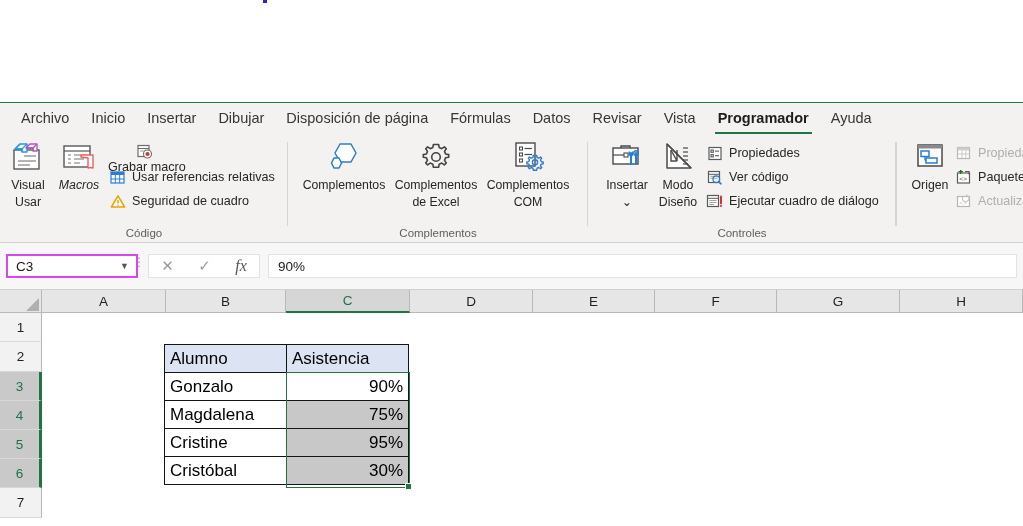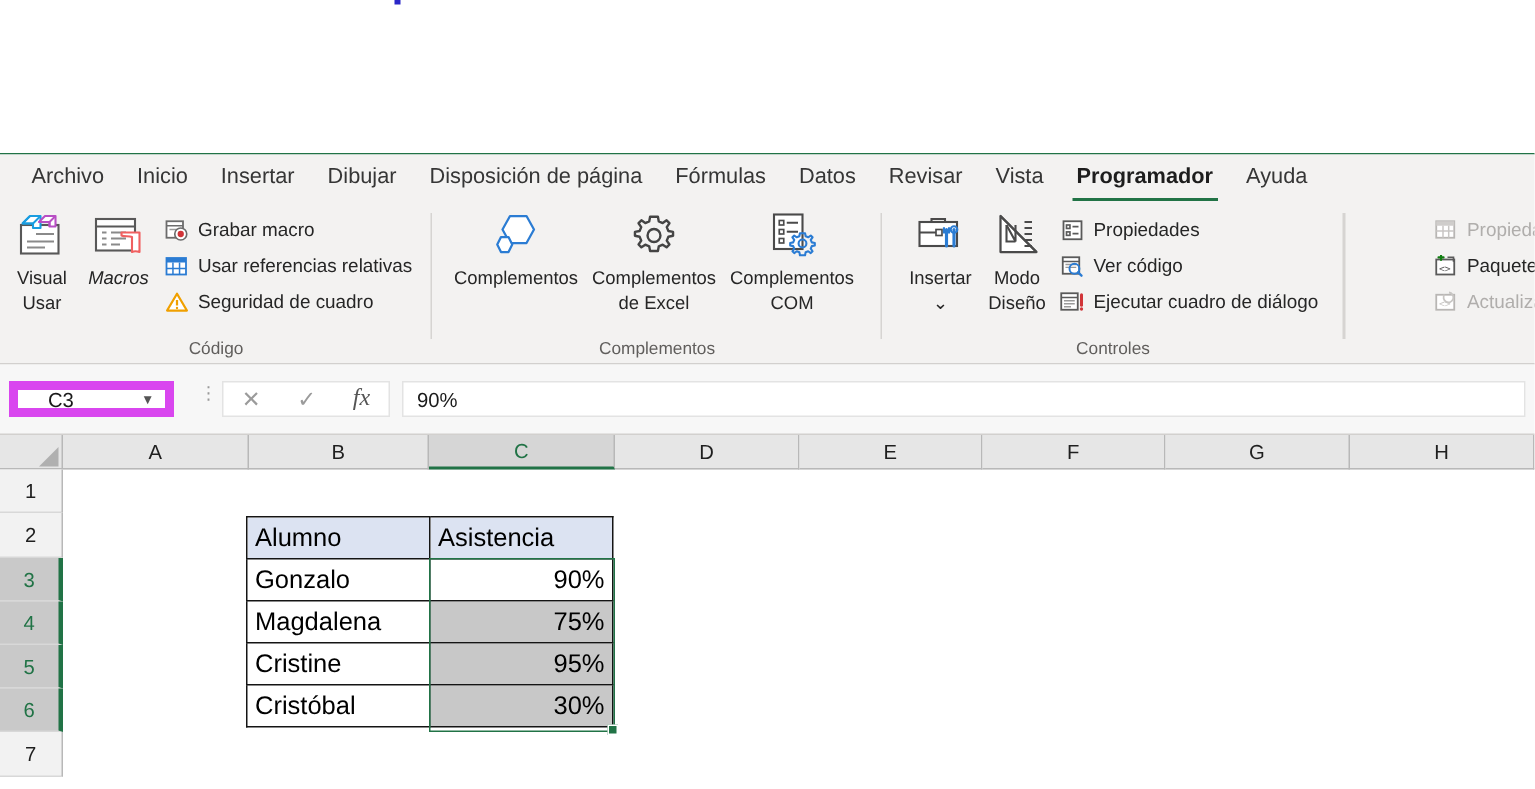--- a/index.html
+++ b/index.html
@@ -156,27 +156,27 @@
   .fbar {
     position: absolute;
     left: 0; top: 243px;
     width: 1023px; height: 46px;
     background: #f7f7f7;
     border-bottom: 1px solid #d2d0ce;
   }
   .namebox {
     position: absolute;
     left: 6px; top: 254px;
-    width: 110px; height: 24px;
+    width: 132px; height: 24px;
     background: #ffffff;
-    border: 6px solid #d946ef;
+    border: 2px solid #d946ef;
     box-sizing: border-box;
     display: flex;
     align-items: center;
-    padding-left: 20px;
+    padding-left: 8px;
     font-size: 13.5px;
     color: #1a1a1a;
   }
   .namebox .nbchev {
     position: absolute;
     right: 7px;
     font-size: 9px;
     color: #555;
   }
   .fb-dots {
@@ -397,21 +397,21 @@
                 <line x1="14" y1="18" x2="24" y2="18"></line>
               <line x1="8" y1="22" x2="11" y2="22"></line>
                 <line x1="14" y1="22" x2="20" y2="22"></line>
             </g>
             <path d="M21,14 L33,14 L33,27 C33,27 30,26 28,27 L28,17 C26,16 23,17 21,16 Z" fill="#ffffff" stroke="#f06060" stroke-width="1.4" stroke-linejoin="round"></path>
           </svg>
         </div>
         <div class="blabel">Macros</div>
       </div>
 
-      <div class="smitem" style="left:108px; top:8px;">
+      <div class="smitem" style="left:108px; top:8px;flex-direction:column;">
         <span class="sicon">
           <svg width="16" height="15" viewBox="0 0 16 15">
             <rect x="1" y="1.5" width="11" height="11" fill="#ffffff" stroke="#6c6c6c" stroke-width="1.2"></rect>
             <line x1="1" y1="4.5" x2="12" y2="4.5" stroke="#6c6c6c" stroke-width="1"></line>
             <line x1="3" y1="7" x2="8" y2="7" stroke="#9a9a9a" stroke-width="1"></line>
             <circle cx="10.5" cy="10" r="4" fill="#ffffff" stroke="#6c6c6c" stroke-width="1.1"></circle>
             <circle cx="10.5" cy="10" r="2.1" fill="#d13438"></circle>
           </svg>
         </span>
         <span class="slabel">Grabar macro</span>
@@ -587,20 +587,33 @@
         </span>
         <span class="slabel">Ejecutar cuadro de diálogo</span>
       </div>
 
       <div class="rgroup-label" style="left:0; width:308px;">Controles</div>
       <div class="rgroup-sep" style="left:307px;"></div>
     </div>
 
     <div class="rgroup" style="left:896px; width:130px;">
 
+      <div class="bigbtn" style="left:8px; width:52px;">
+        <div class="bicon">
+          <svg width="34" height="32" viewBox="0 0 34 32">
+            <rect x="5" y="4" width="24" height="21" fill="#ffffff" stroke="#4a4a4a" stroke-width="1.5"></rect>
+            <rect x="5" y="4" width="24" height="3.5" fill="#8a8a8a"></rect>
+            <rect x="8" y="10" width="8" height="5.5" fill="none" stroke="#2b7cd3" stroke-width="1.5"></rect>
+            <rect x="13" y="17" width="11" height="5" fill="none" stroke="#2b7cd3" stroke-width="1.5"></rect>
+            <line x1="12" y1="15.5" x2="12" y2="19.5" stroke="#2b7cd3" stroke-width="1.3"></line>
+            <line x1="12" y1="19.5" x2="13" y2="19.5" stroke="#2b7cd3" stroke-width="1.3"></line>
+          </svg>
+        </div>
+        <div class="blabel">Origen</div>
+      </div>
 
       <div class="smitem disabled" style="left:58px; top:8px;">
         <span class="sicon">
           <svg width="16" height="15" viewBox="0 0 16 15">
             <rect x="1.5" y="1.5" width="12" height="11" fill="#ffffff" stroke="#b8b6b4" stroke-width="1.2"></rect>
             <rect x="1.5" y="1.5" width="12" height="3" fill="#cfcdcb"></rect>
             <g stroke="#c8c6c4" stroke-width="1">
               <line x1="1.5" y1="8" x2="13.5" y2="8"></line>
               <line x1="6" y1="4.5" x2="6" y2="12.5"></line>
               <line x1="9.8" y1="4.5" x2="9.8" y2="12.5"></line>

